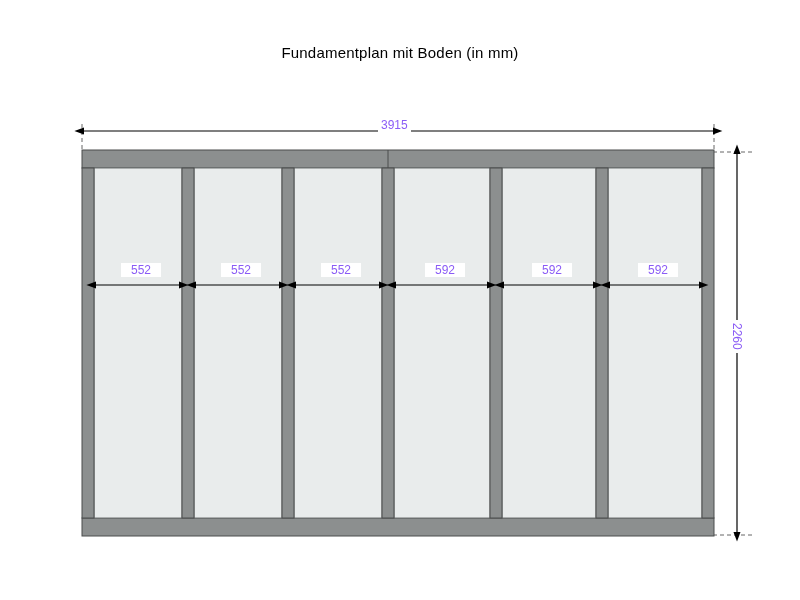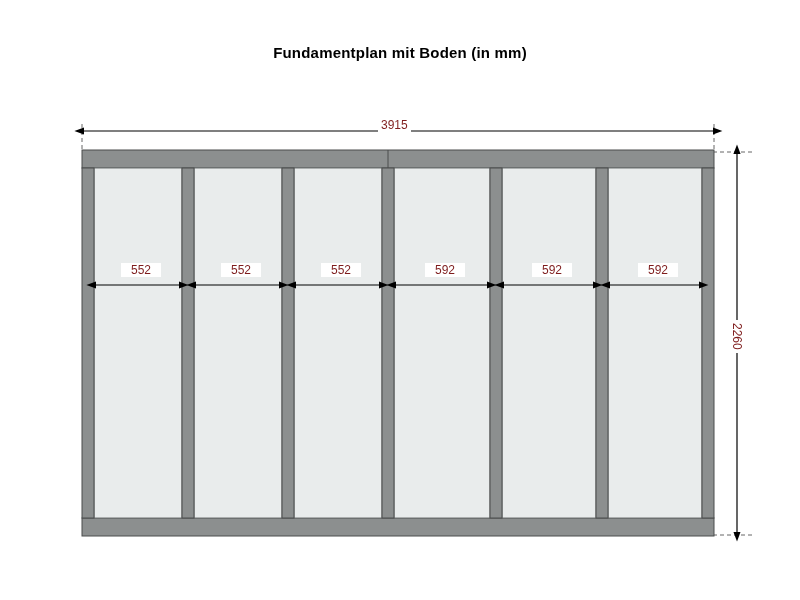--- a/index.html
+++ b/index.html
@@ -16,37 +16,37 @@
     color: #000000;
   }
 
   #title {
     position: absolute;
     top: 44px;
     left: 0;
     width: 800px;
     text-align: center;
     font-size: 15px;
-    font-weight: bold;
+    font-weight: normal;
     letter-spacing: 0.2px;
     color: #000000;
   }
 
   #plan {
     position: absolute;
     left: 0;
     top: 0;
     width: 800px;
     height: 600px;
   }
 
   .dim-label {
     position: absolute;
     font-size: 12px;
-    color: #7f1d1d;
+    color: #8b5cf6;
     background: #ffffff;
     padding: 0 3px;
     white-space: nowrap;
     text-align: center;
   }
   .dim-label.vertical {
     writing-mode: vertical-rl;
     text-orientation: mixed;
     padding: 3px 0;
   }

